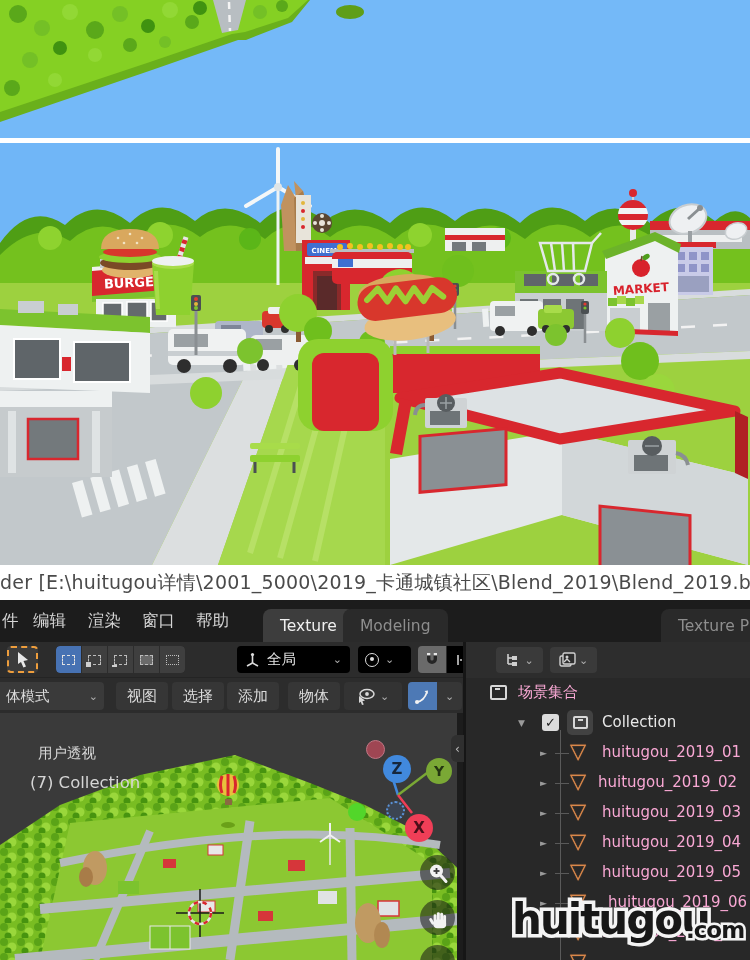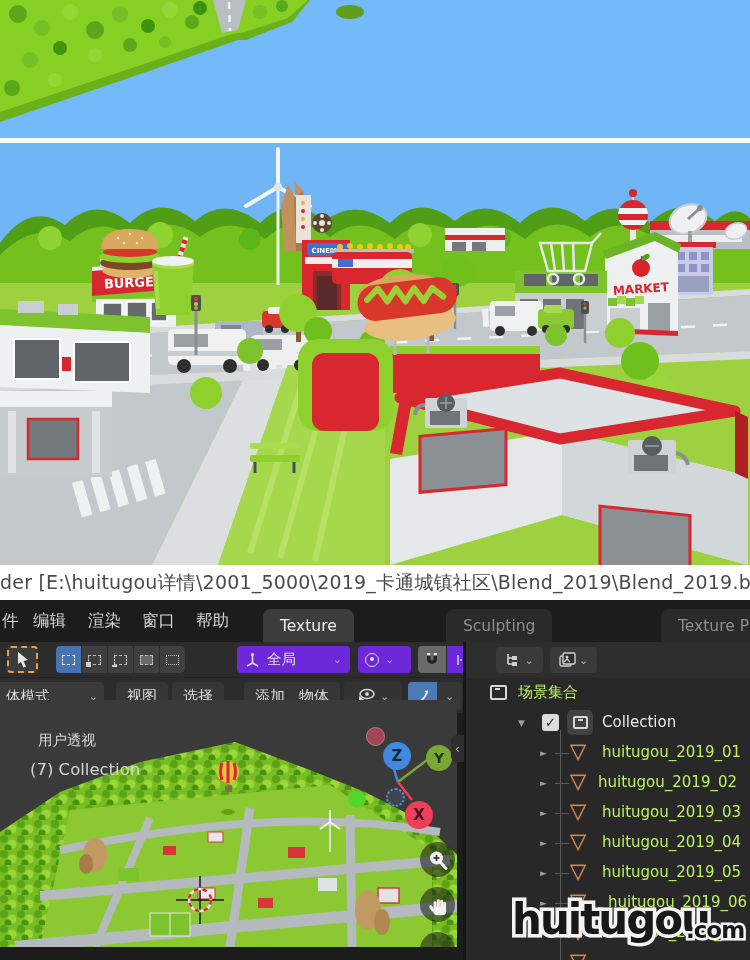--- a/index.html
+++ b/index.html
@@ -18,44 +18,44 @@
   .menu-item { position:absolute; top:0; height:42px; display:flex; align-items:center; font-size:16.5px; color:#d5d5d5; }
   .tab { position:absolute; bottom:0; height:33px; display:flex; align-items:center; padding:0 17px; font-size:15.5px; color:#8e8e8e; background:#2a2a2a; border-radius:8px 8px 0 0; white-space:nowrap; }
   .tab.active { background:#3d3d3d; color:#efefef; }
 
   #main-row { left:0; top:42px; width:750px; height:318px; }
   #left-region { left:0; top:0; width:463px; height:318px; overflow:hidden; }
   #right-region { left:463px; top:0; width:287px; height:318px; background:#282828; border-left:3px solid #161616; overflow:hidden; }
 
   
   #tool-header { left:0; top:0; width:463px; height:35px; background:#2c2c2c; overflow:hidden; }
-  .hbtn { position:absolute; top:4px; height:27px; background:#6d28d9; border-radius:4px; display:flex; align-items:center; }
+  .hbtn { position:absolute; top:4px; height:27px; background:#000000; border-radius:4px; display:flex; align-items:center; }
   .chev { font-size:11px; color:#b0b0b0; line-height:1; }
   .seg { width:25px; height:27px; background:#3f3f3f; display:flex; align-items:center; justify-content:center; }
   .seg.blue { background:#4772b3; }
   .dashedbox { width:13px; height:10px; border:1px dashed #e2e2e2; }
   .seg .dashedbox.dim { border-color:#bdbdbd; }
 
   
   #vp-header { left:0; top:35px; width:463px; height:36px; background:#2c2c2c; border-top:1px solid #242424; overflow:hidden; }
   .vbtn { position:absolute; top:4px; height:28px; background:#363636; border-radius:4px; display:flex; align-items:center; justify-content:center; font-size:15px; color:#dcdcdc; }
 
   
-  #viewport { left:0; top:58px; width:457px; height:247px; background:#3a3a3a; overflow:hidden; }
+  #viewport { left:0; top:71px; width:457px; height:247px; background:#3a3a3a; overflow:hidden; }
   .vp-text1 { left:38px; top:31px; font-size:14.5px; color:#d6d6d6; }
   .vp-text2 { left:30px; top:60px; font-size:16.5px; color:#d6d6d6; }
   .axis-ball { border-radius:50%; display:flex; align-items:center; justify-content:center; font-weight:bold; }
   .nav-btn { width:35px; height:35px; border-radius:50%; background:rgba(22,22,22,.55); display:flex; align-items:center; justify-content:center; }
 
   
   #outliner-header { left:0; top:0; width:287px; height:36px; background:#2d2d2d; }
   .obtn { position:absolute; top:5px; height:26px; width:47px; background:#3a3a3a; border-radius:4px; display:flex; align-items:center; justify-content:center; gap:3px; }
   #outliner-list { left:0; top:36px; width:287px; height:282px; overflow:hidden; }
   .orow { position:absolute; left:0; width:287px; height:30px; }
-  .orow .lbl { position:absolute; top:5px; font-size:15px; color:#bef264; white-space:nowrap; }
+  .orow .lbl { position:absolute; top:5px; font-size:15px; color:#f9a8d4; white-space:nowrap; }
   .disc { position:absolute; font-size:9px; color:#9a9a9a; top:10px; }
   .tri-icon { position:absolute; left:104px; top:1px; font-size:21px; color:#d9874a; text-shadow:0 0 1px #d9874a; }
   .stub { position:absolute; left:89px; top:15px; width:14px; border-top:1px solid #5a5a5a; }
   #tree-line { left:94px; top:52px; width:1px; height:233px; border-left:1px solid #5a5a5a; }
   .checkbox { position:absolute; left:76px; top:6px; width:17px; height:17px; background:#dcdcdc; border-radius:3px; color:#1d1d1d; font-size:13px; font-weight:bold; display:flex; align-items:center; justify-content:center; }
   .coll-wrap { position:absolute; left:101px; top:2px; width:26px; height:25px; background:#424242; border-radius:5px; display:flex; align-items:center; justify-content:center; }
   .box-icon { width:15px; height:13px; border:2px solid #d8d8d8; border-radius:2px; position:relative; }
   .box-icon::after { content:""; position:absolute; left:3px; top:1px; width:5px; height:2px; background:#d8d8d8; }
 
   #region-chevron { left:451px; top:93px; width:13px; height:27px; background:#2f2f2f; border-radius:6px 0 0 6px; color:#c0c0c0; font-size:12px; display:flex; align-items:center; justify-content:center; z-index:5; }
@@ -461,22 +461,22 @@
         </div>
       <div class="menu-item" style="left:142px">
           <span>窗口</span>
         </div>
       <div class="menu-item" style="left:196px">
           <span>帮助</span>
         </div>
       <div class="tab active" style="left:263px">
           <span>Texture</span>
         </div>
-      <div class="tab" style="left:446px">
-          <span>Sculpting</span>
+      <div class="tab" style="left:343px">
+          <span>Modeling</span>
         </div>
       <div class="tab" style="left:661px">
           <span>Texture P</span>
         </div>
     </div>
 
     <div id="main-row" class="abs">
 
       <div id="left-region" class="abs">
 
@@ -543,21 +543,21 @@
           <div class="vbtn" style="left:0;width:104px;border-radius:0 4px 4px 0;justify-content:flex-start;padding:0 6px;background:#3a3a3a">
             <span style="font-size:14.5px">体模式</span>
             <span class="chev" style="margin-left:auto">⌄</span>
           </div>
           <div class="vbtn" style="left:116px;width:52px">
               <span>视图</span>
             </div>
           <div class="vbtn" style="left:172px;width:52px">
               <span>选择</span>
             </div>
-          <div class="vbtn" style="left:244px;width:52px">
+          <div class="vbtn" style="left:227px;width:52px">
               <span>添加</span>
             </div>
           <div class="vbtn" style="left:288px;width:52px">
               <span>物体</span>
             </div>
           <div class="vbtn" style="left:344px;width:58px;gap:5px;background:#333333">
             <svg width="18" height="17" viewBox="0 0 18 17">
               <ellipse cx="10" cy="6" rx="7" ry="4.4" fill="none" stroke="#d8d8d8" stroke-width="1.5"></ellipse>
               <circle cx="10" cy="6" r="1.9" fill="#d8d8d8"></circle>
               <path d="M2,8 L8,12.5 L5.4,13.2 L6.8,16.4 L5,17 L3.7,13.8 L2,15 Z" fill="#d8d8d8"></path>

